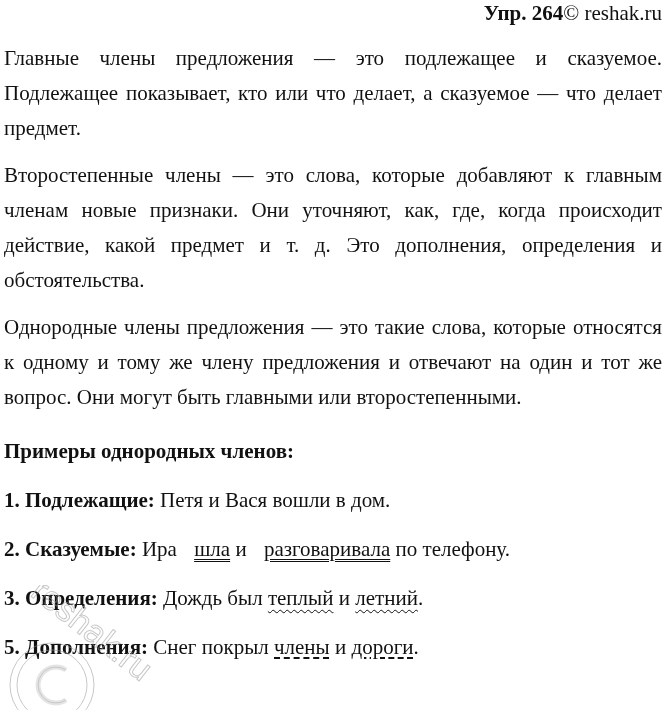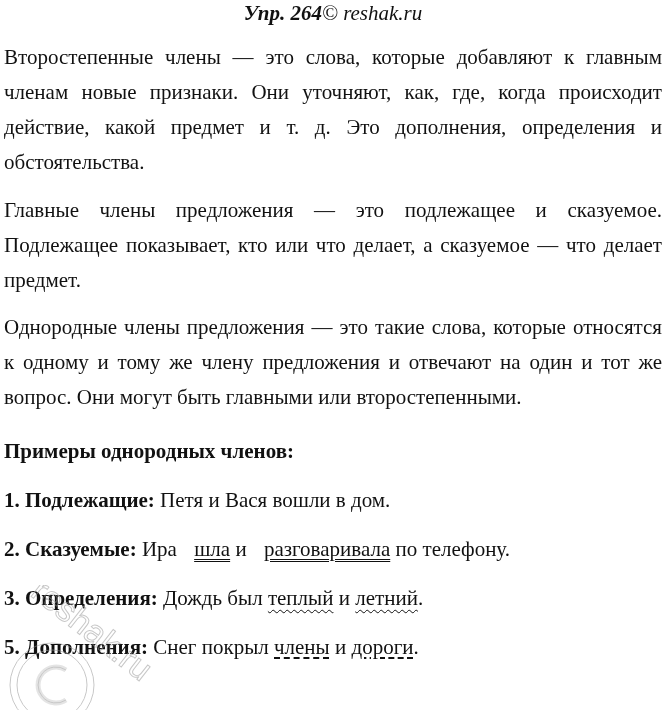--- a/index.html
+++ b/index.html
@@ -16,26 +16,25 @@
       color: #111111;
     }
     .page {
       position: absolute;
       left: 4px;
       top: 0;
       width: 658px;
     }
     .header {
       display: flex;
-      justify-content: center;
+      justify-content: flex-end;
       align-items: baseline;
       height: 28px;
       font-size: 21px;
       line-height: 26px;
-      font-style: italic;
     }
     .ex-title {
       font-weight: bold;
     }
     .copyright {
       font-weight: normal;
       padding-right: 0px;
     }
     .para {
       font-size: 21px;
@@ -100,22 +99,22 @@
 </head>
 <body>
 
 <div class="page">
 
   <div class="header">
     <span class="ex-title">Упр. 264</span>
     <span class="copyright">© reshak.ru</span>
   </div>
 
+  <p class="para p1">Главные члены предложения — это подлежащее и сказуемое. Подлежащее показывает, кто или что делает, а сказуемое — что делает предмет.</p>
   <p class="para p2">Второстепенные члены — это слова, которые добавляют к главным членам новые признаки. Они уточняют, как, где, когда происходит действие, какой предмет и т. д. Это дополнения, определения и обстоятельства.</p>
-  <p class="para p1">Главные члены предложения — это подлежащее и сказуемое. Подлежащее показывает, кто или что делает, а сказуемое — что делает предмет.</p>
   <p class="para p3">Однородные члены предложения — это такие слова, которые относятся к одному и тому же члену предложения и отвечают на один и тот же вопрос. Они могут быть главными или второстепенными.</p>
 
   <div class="examples-title">Примеры однородных членов:</div>
 
   <div class="example">
     <span class="label">1. Подлежащие:</span>
     <span> </span><span></span><span class="u-single">Петя</span><span> и </span><span class="u-single">Вася</span><span> вошли в дом.</span>
   </div>
 
   <div class="example">

